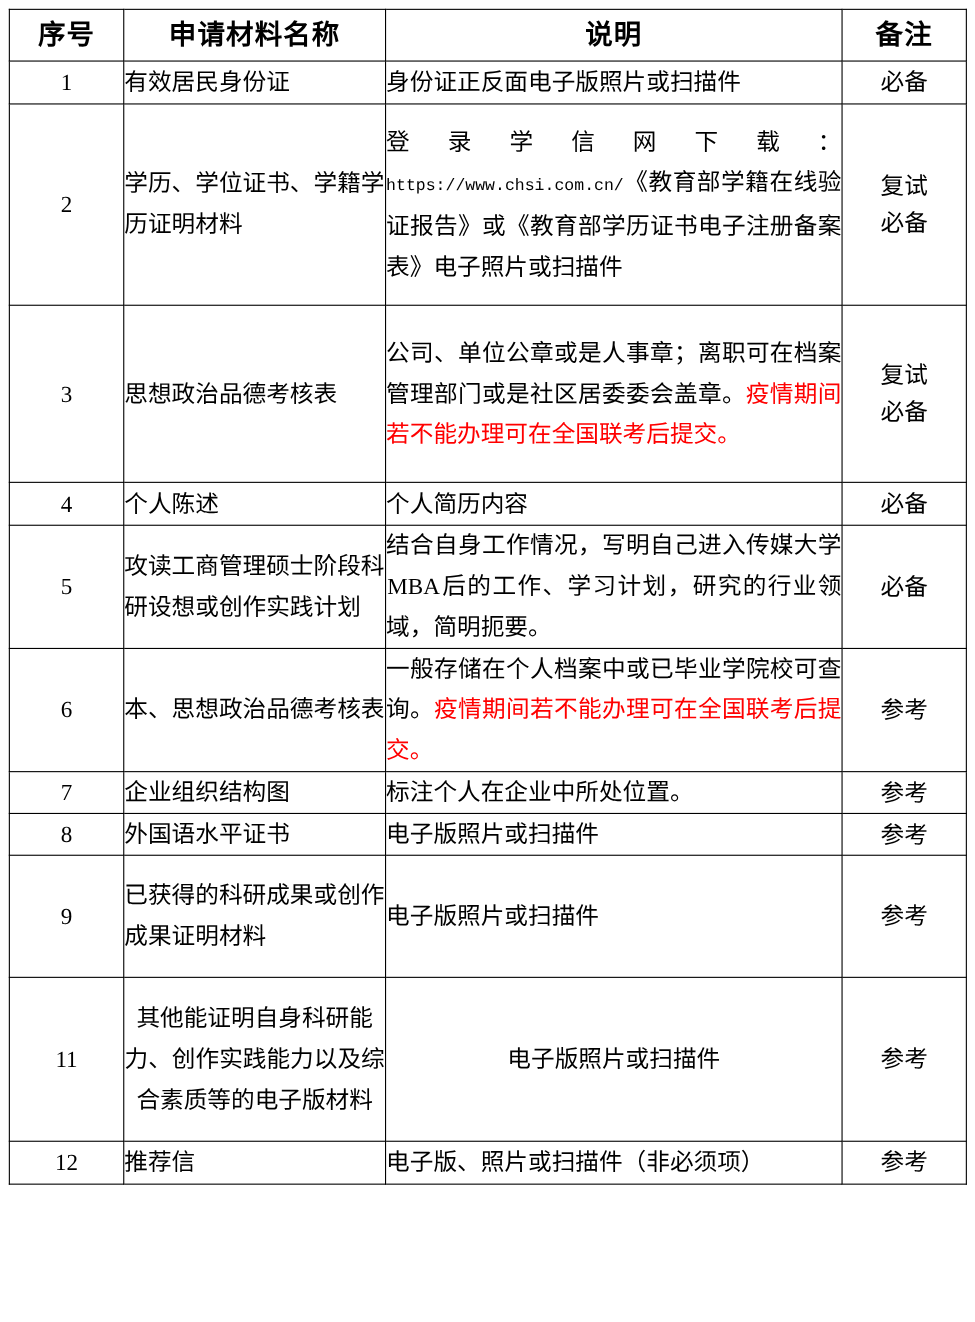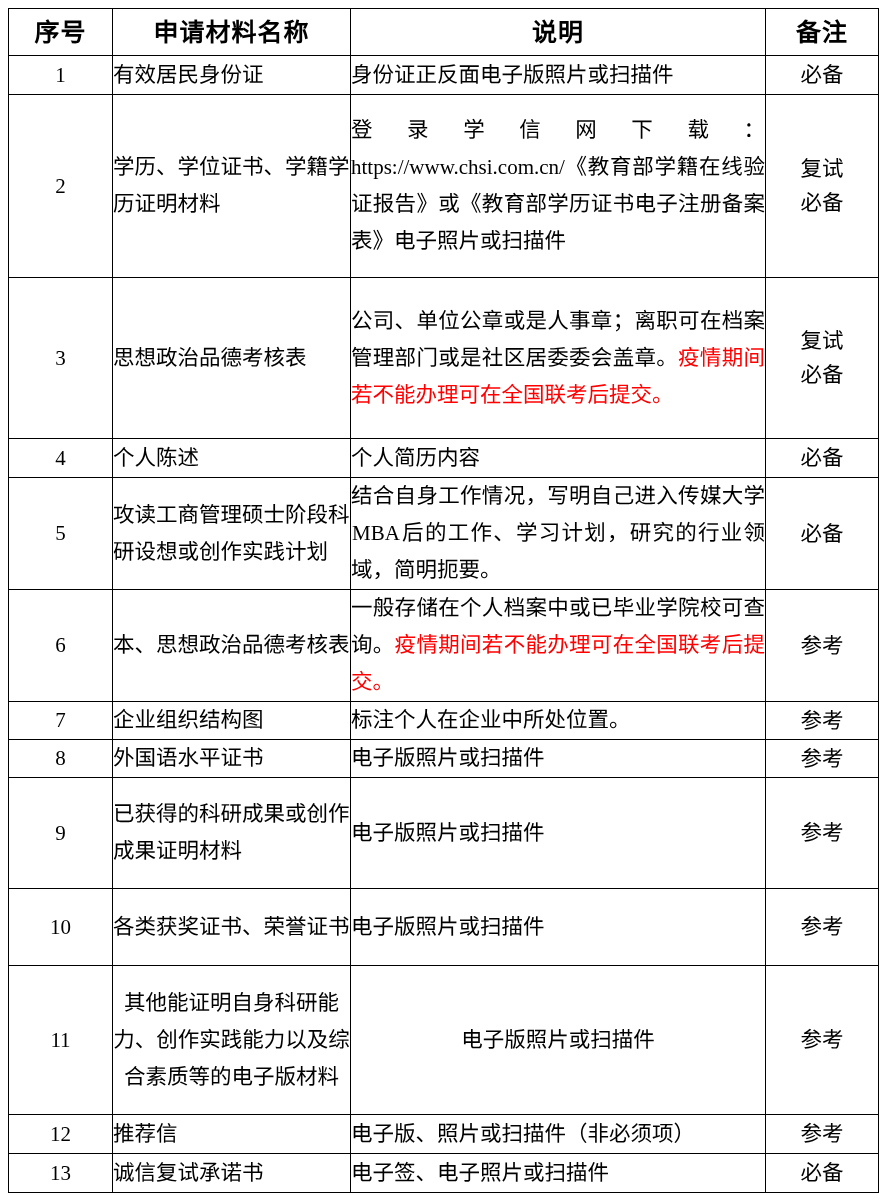--- a/index.html
+++ b/index.html
@@ -85,22 +85,22 @@
   }
 
   .desc-line { display: block; }
   .desc-line.justify-full {
     text-align: justify;
     text-align-last: justify;
     text-justify: inter-character;
   }
 
   .url {
-    font-family: Liberation Serif, serif;
-    font-size: 21px;
+    font-family: Liberation Mono, monospace;
+    font-size: 15px;
   }
   .latin {
     font-family: "Liberation Serif", "DejaVu Serif", serif;
     font-size: 21px;
     padding: 0 1px;
   }
   .red { color: #ff0000; }
 
   .remark-line { display: block; }
 
@@ -208,44 +208,32 @@
         <td class="cell-remark">参考</td>
       </tr>
 
       <tr class="r9">
         <td class="cell-no">9</td>
         <td class="cell-name">已获得的科研成果或创作成果证明材料</td>
         <td class="cell-desc">电子版照片或扫描件</td>
         <td class="cell-remark">参考</td>
       </tr>
 
-      <tr class="r10">
-        <td class="cell-no">10</td>
-        <td class="cell-name">各类获奖证书、荣誉证书</td>
-        <td class="cell-desc">电子版照片或扫描件</td>
-        <td class="cell-remark">参考</td>
-      </tr>
 
       <tr class="r11">
         <td class="cell-no">11</td>
         <td class="cell-name">其他能证明自身科研能力、创作实践能力以及综合素质等的电子版材料</td>
         <td class="cell-desc">电子版照片或扫描件</td>
         <td class="cell-remark">参考</td>
       </tr>
 
       <tr class="r12">
         <td class="cell-no">12</td>
         <td class="cell-name">推荐信</td>
         <td class="cell-desc">电子版、照片或扫描件（非必须项）</td>
         <td class="cell-remark">参考</td>
       </tr>
 
-      <tr class="r13">
-        <td class="cell-no">13</td>
-        <td class="cell-name">诚信复试承诺书</td>
-        <td class="cell-desc">电子签、电子照片或扫描件</td>
-        <td class="cell-remark">必备</td>
-      </tr>
 
     </tbody>
   </table>
 
 </div>
 
 </body></html>

